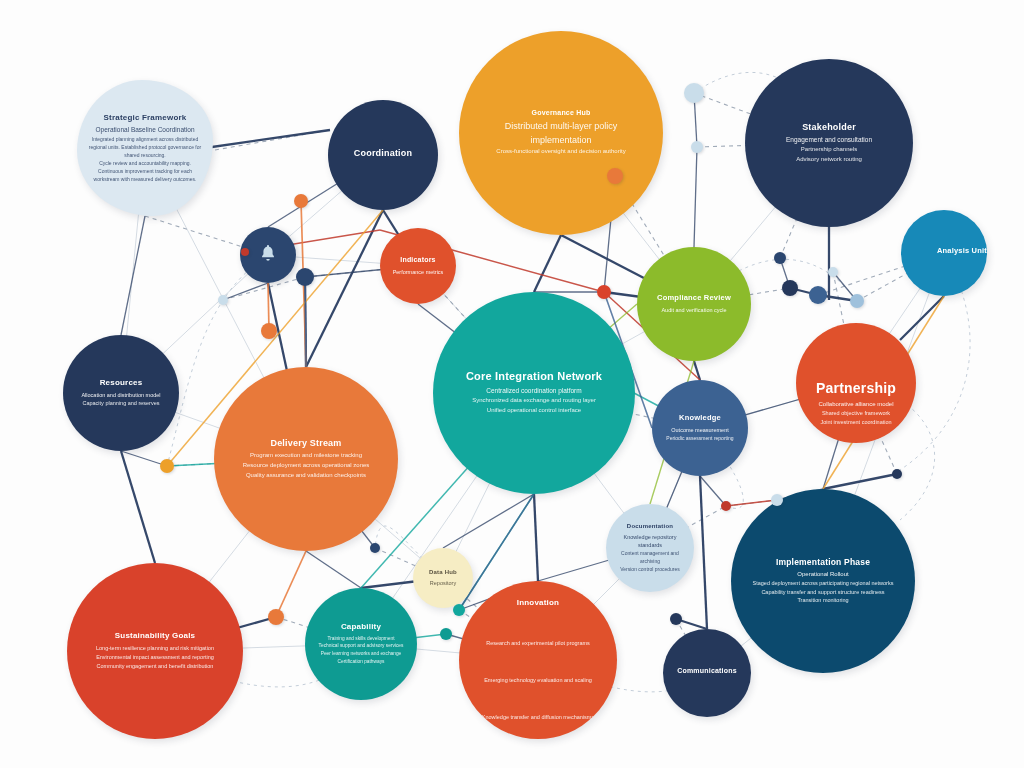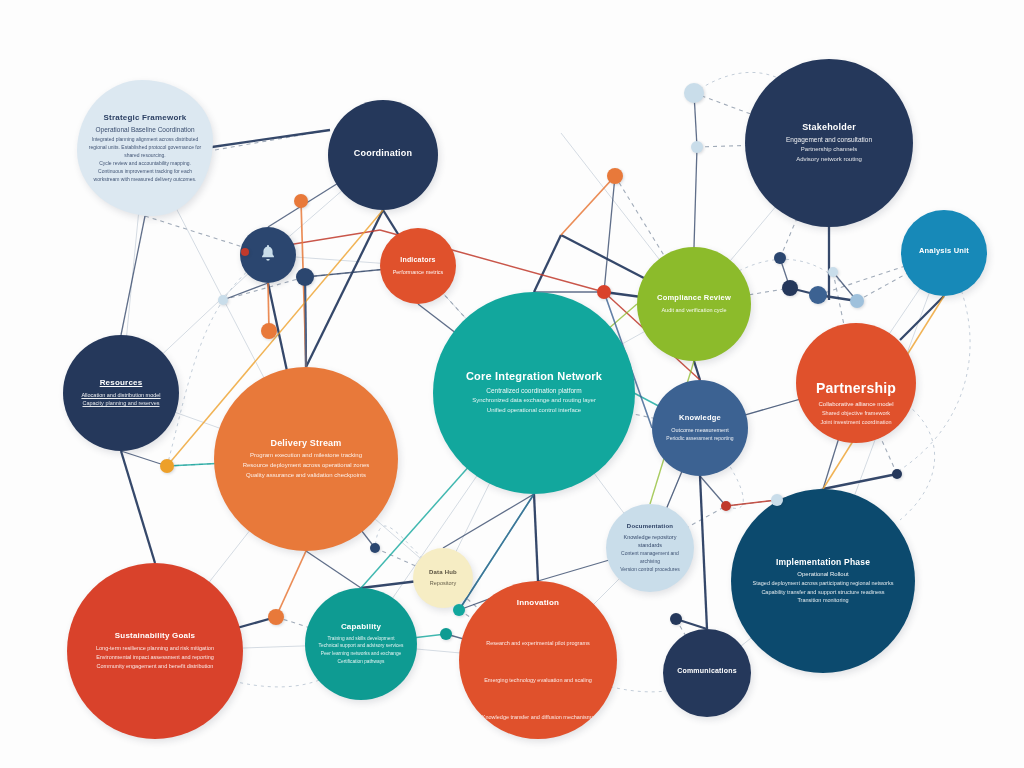--- a/index.html
+++ b/index.html
@@ -247,44 +247,49 @@
       <div class="node" style="left: 77px; top: 80px; height: 136px; width: 136px; background: rgb(220, 232, 241); color: rgb(43, 63, 99); border-radius: 48% 52% 44% 56% / 52% 44% 56% 48%;">
         <div class="n-title" style="font-size: 8px;">Strategic Framework</div>
         <div class="n-sub" style="font-size: 6.5px;">Operational Baseline Coordination</div>
         <div class="n-body" style="font-size: 5px;">Integrated planning alignment across distributed regional units. Established protocol governance for shared resourcing.</div>
         <div class="n-body" style="font-size: 5px;">Cycle review and accountability mapping.</div>
         <div class="n-body" style="font-size: 5px;">Continuous improvement tracking for each workstream with measured delivery outcomes.</div>
       </div>
       <div class="node" style="left: 328px; top: 100px; height: 110px; width: 110px; background: rgb(37, 56, 91); color: rgb(255, 255, 255);">
         <div class="n-title" style="font-size: 9px;">Coordination</div>
       </div>
+      <div class="node" style="left: 459px; top: 31px; height: 204px; width: 204px; background: rgb(237, 160, 42); color: rgb(255, 255, 255);">
+        <div class="n-title" style="font-size: 7px;">Governance Hub</div>
+        <div class="n-sub" style="font-size: 9px;">Distributed multi-layer policy implementation</div>
+        <div class="n-body" style="font-size: 6px;">Cross-functional oversight and decision authority</div>
+      </div>
       <div class="node" style="left: 745px; top: 59px; height: 168px; width: 168px; background: rgb(37, 56, 91); color: rgb(255, 255, 255);">
         <div class="n-title" style="font-size: 9px;">Stakeholder</div>
         <div class="n-sub" style="font-size: 6.5px;">Engagement and consultation</div>
         <div class="n-body" style="font-size: 6px;">Partnership channels</div>
         <div class="n-body" style="font-size: 6px;">Advisory network routing</div>
       </div>
-      <div class="node" style="left: 901px; top: 210px; height: 86px; width: 86px; background: rgb(23, 137, 184); color: rgb(255, 255, 255);">
+      <div class="node" style="left: 901px; top: 210px; height: 86px; width: 86px; background: rgb(23, 137, 184); color: rgb(255, 255, 255); align-items: flex-end;">
         <div class="n-title" style="font-size: 7.5px;">Analysis Unit</div>
       </div>
       <div class="icon-node" style="left: 240px; top: 227px; height: 56px; width: 56px; background: rgb(43, 70, 111);">
         <span><svg width="20" height="20" viewBox="0 0 24 24" fill="#C9DDEA">
             <path d="M12 2.5a1.3 1.3 0 0 1 1.3 1.3v.6c2.5.6 4.2 2.8 4.2 5.4v3.8l1.6 2.4v1.2H4.9v-1.2l1.6-2.4V9.8c0-2.6 1.7-4.8 4.2-5.4v-.6A1.3 1.3 0 0 1 12 2.5z"></path>
             <path d="M9.9 19.2h4.2a2.1 2.1 0 0 1-4.2 0z"></path>
           </svg></span>
       </div>
       <div class="node" style="left: 380px; top: 228px; height: 76px; width: 76px; background: rgb(224, 81, 44); color: rgb(255, 255, 255);">
         <div class="n-title" style="font-size: 7px;">Indicators</div>
         <div class="n-sub" style="font-size: 5.5px;">Performance metrics</div>
       </div>
       <div class="node" style="left: 637px; top: 247px; height: 114px; width: 114px; background: rgb(140, 187, 43); color: rgb(255, 255, 255);">
         <div class="n-title" style="font-size: 7.5px;">Compliance Review</div>
         <div class="n-sub" style="font-size: 5.5px;">Audit and verification cycle</div>
       </div>
-      <div class="node" style="left: 63px; top: 335px; height: 116px; width: 116px; background: rgb(37, 56, 91); color: rgb(255, 255, 255); text-decoration: underline;">
+      <div class="node" style="left: 63px; top: 335px; height: 116px; width: 116px; background: rgb(37, 56, 91); color: rgb(255, 255, 255);">
         <div class="n-title" style="font-size: 8px;">Resources</div>
         <div class="n-sub" style="font-size: 5.5px;">Allocation and distribution model</div>
         <div class="n-body" style="font-size: 5.5px;">Capacity planning and reserves</div>
       </div>
       <div class="node" style="left: 433px; top: 292px; height: 202px; width: 202px; background: rgb(18, 167, 157); color: rgb(255, 255, 255);">
         <div class="n-title" style="font-size: 11px;">Core Integration Network</div>
         <div class="n-sub" style="font-size: 6.5px;">Centralized coordination platform</div>
         <div class="n-body" style="font-size: 6px;">Synchronized data exchange and routing layer</div>
         <div class="n-body" style="font-size: 6px;">Unified operational control interface</div>
       </div>

